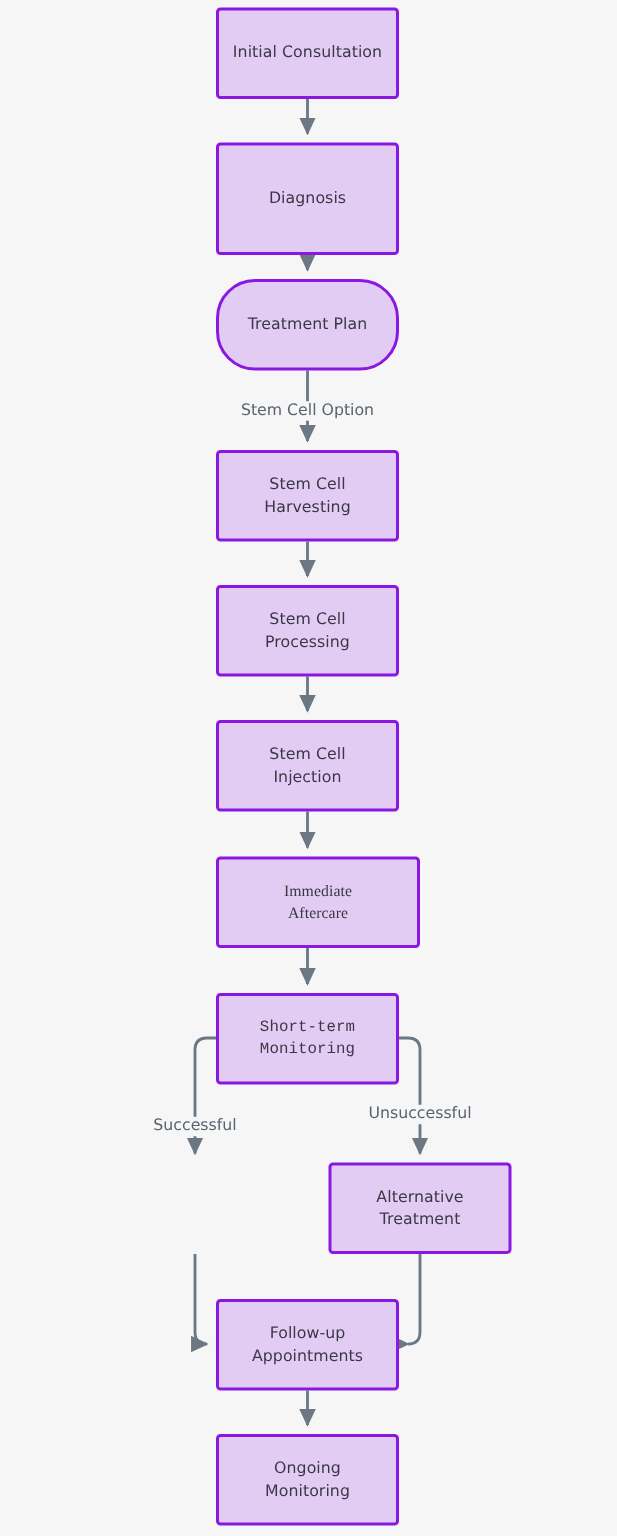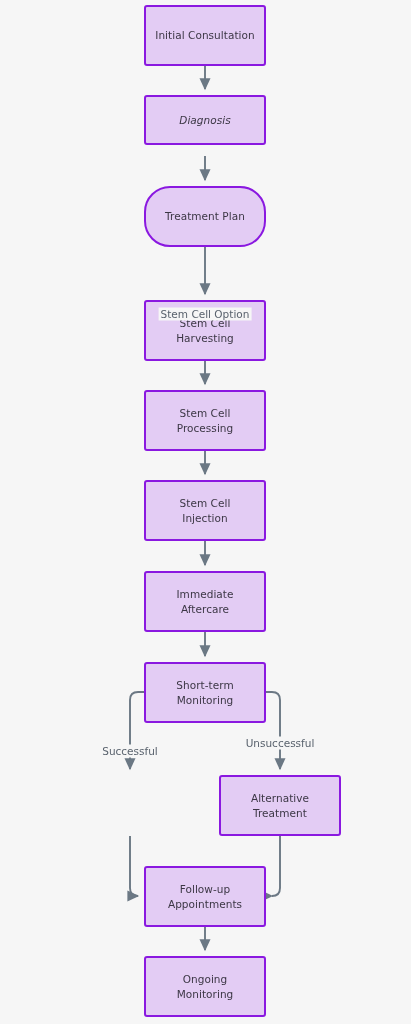--- a/index.html
+++ b/index.html
@@ -98,21 +98,21 @@
       <path d="M280,836 L280,888 Q280,896 272,896 L272,896" marker-end="url(#arrowhead)"></path>
 
       <path d="M205,927 L205,950" marker-end="url(#arrowhead)"></path>
     </g>
   </svg>
 
   <div class="node" style="left:144px; top:5px; width:122px; height:61px;justify-content:center;">
     <span class="node-label">Initial Consultation</span>
   </div>
 
-  <div class="node" style="left:144px; top:95px; width:122px; height:50px;font-style:italic;">
+  <div class="node" style="left:144px; top:95px; width:122px; height:75px;">
     <span class="node-label">Diagnosis</span>
   </div>
 
   <div class="node" style="left:144px; top:186px; width:122px; height:61px;border-radius:26px;">
     <span class="node-label">Treatment Plan</span>
   </div>
 
   <div class="node" style="left:144px; top:300px; width:122px; height:61px;">
     <span class="node-label">Stem Cell
 Harvesting</span>
@@ -121,45 +121,45 @@
   <div class="node" style="left:144px; top:390px; width:122px; height:61px;">
     <span class="node-label">Stem Cell
 Processing</span>
   </div>
 
   <div class="node" style="left:144px; top:480px; width:122px; height:61px;">
     <span class="node-label">Stem Cell
 Injection</span>
   </div>
 
-  <div class="node" style="left:144px; top:571px; width:122px; height:61px;">
+  <div class="node" style="left:144px; top:571px; width:136px; height:61px;font-family:Liberation Serif, serif;">
     <span class="node-label">Immediate
 Aftercare</span>
   </div>
 
-  <div class="node" style="left:144px; top:662px; width:122px; height:61px;">
+  <div class="node" style="left:144px; top:662px; width:122px; height:61px;font-family:Liberation Mono, monospace;">
     <span class="node-label">Short-term
 Monitoring</span>
   </div>
 
 
   <div class="node" style="left:219px; top:775px; width:122px; height:61px;">
     <span class="node-label">Alternative
 Treatment</span>
   </div>
 
   <div class="node" style="left:144px; top:866px; width:122px; height:61px;">
     <span class="node-label">Follow-up
 Appointments</span>
   </div>
 
   <div class="node" style="left:144px; top:956px; width:122px; height:61px;">
     <span class="node-label">Ongoing
 Monitoring</span>
   </div>
 
-  <span class="edge-label" style="left:205px; top:274px;margin-top:40px;">Stem Cell Option</span>
+  <span class="edge-label" style="left:205px; top:274px;">Stem Cell Option</span>
 
   <span class="edge-label" style="left:130px; top:751px;">Successful</span>
 
   <span class="edge-label" style="left:280px; top:743px;">Unsuccessful</span>
 
 </div>
 
 </body></html>

